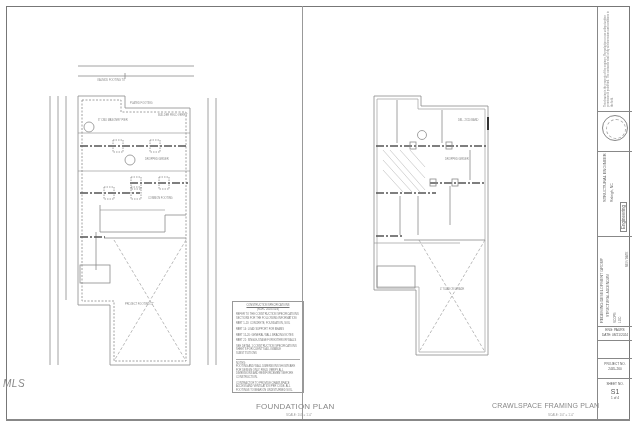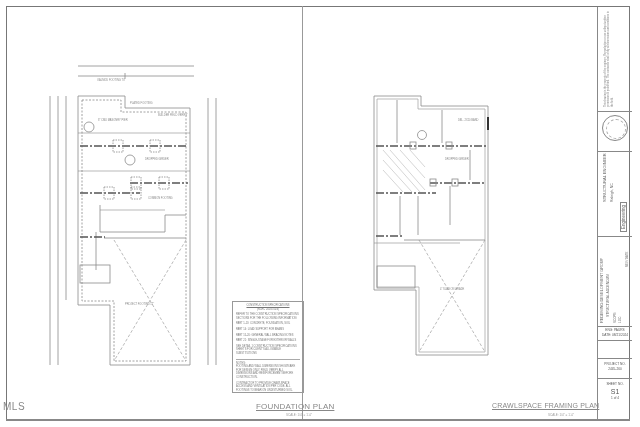--- a/index.html
+++ b/index.html
@@ -6,29 +6,29 @@
   body{width:640px;height:427px;position:relative;overflow:hidden;font-family:"Liberation Sans",sans-serif;color:#555;}
   .sheet{position:absolute;left:6px;top:6px;width:624px;height:414px;border:1px solid #777;box-sizing:border-box;}
   .bottom-rule{position:absolute;left:6px;top:419px;width:624px;height:2px;background:#888;}
   .divider{position:absolute;left:302px;top:6px;width:1px;height:414px;background:#999;}
   svg.drawing{position:absolute;left:0;top:0;}
   .spec-box{position:absolute;left:232px;top:301px;width:72px;height:92px;border:1px solid #999;box-sizing:border-box;font-size:2.6px;line-height:3.6px;color:#777;padding:2px 3px;}
   .spec-box .h{text-align:center;text-decoration:underline;}
   .spec-box .sub{text-align:center;margin-bottom:2px;}
   .spec-box .row{margin-bottom:2px;}
   .spec-box .notes{border-top:1px solid #aaa;margin-top:3px;padding-top:2px;}
-  .plan-title{position:absolute;font-size:8px;color:#888;letter-spacing:.2px;text-decoration:underline;}
+  .plan-title{position:absolute;font-size:8px;color:#888;letter-spacing:.2px;}
   .plan-scale{position:absolute;font-size:3px;color:#999;}
   .title-block{position:absolute;left:597px;top:7px;width:34px;height:412px;border-left:1px solid #888;}
   .tb-cell{position:absolute;left:0;width:34px;border-bottom:1px solid #888;box-sizing:border-box;}
   .vert{position:absolute;transform-origin:left top;transform:rotate(-90deg);white-space:nowrap;color:#666;}
   .tb-small{font-size:3.2px;text-align:center;color:#555;line-height:5px;}
   .seal{position:absolute;left:4px;top:3px;width:26px;height:26px;border-radius:50%;border:1px solid #888;box-sizing:border-box;}
   .seal::after{content:"";position:absolute;left:3px;top:3px;width:18px;height:18px;border-radius:50%;border:1px dashed #aaa;}
-  .watermark{position:absolute;left:3px;top:401px;font-size:10px;color:#888;letter-spacing:.5px;}
+  .watermark{position:absolute;left:3px;top:378px;font-size:10px;color:#888;letter-spacing:.5px;font-style:italic;}
 </style>
 </head>
 <body>
 
 <div class="sheet"></div>
 <div class="divider"></div>
 <div class="bottom-rule"></div>
 
 <svg class="drawing" width="640" height="427">
   <g stroke="#8a8a8a" fill="none" stroke-width="0.8">

